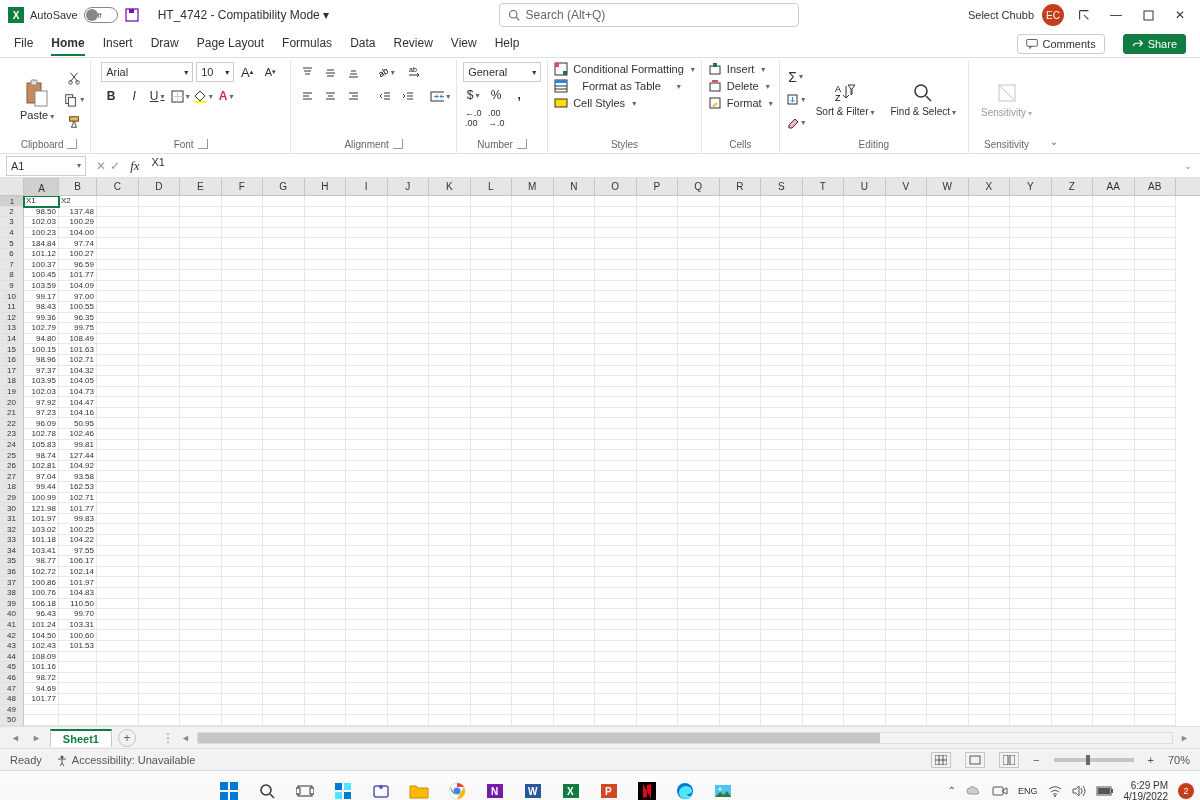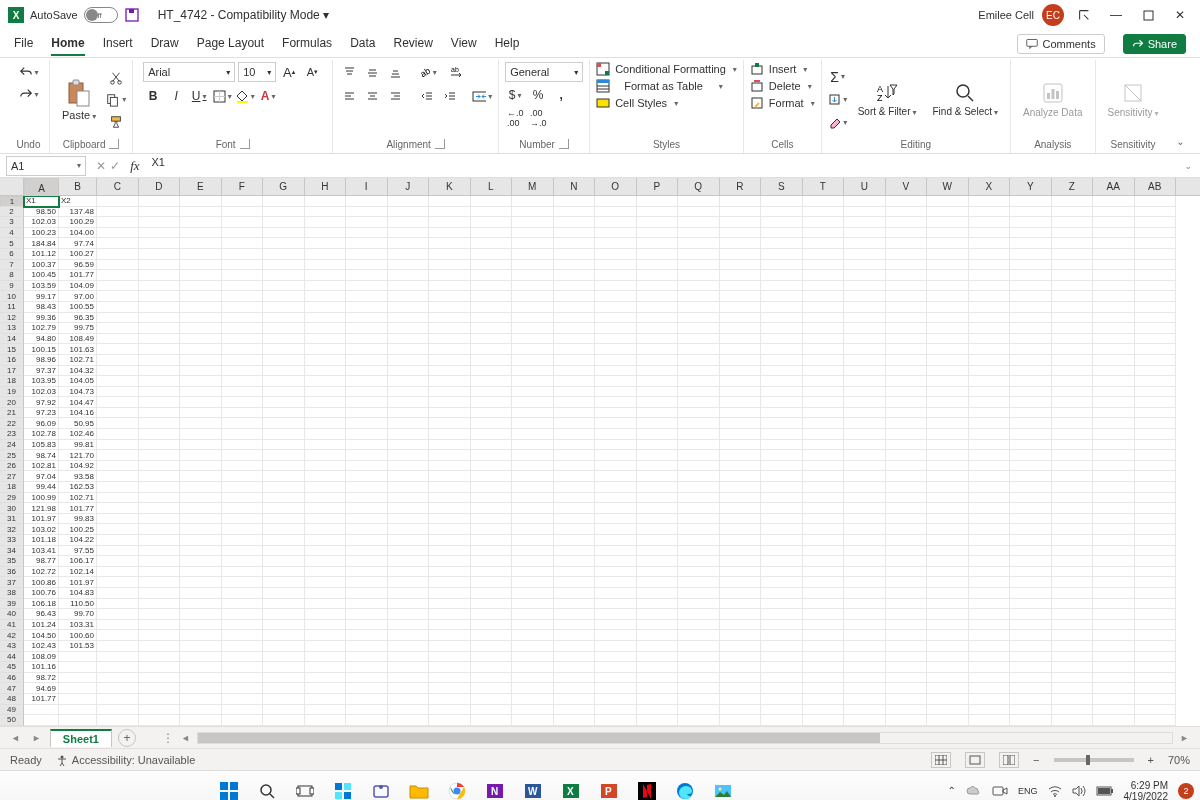--- a/index.html
+++ b/index.html
@@ -103,23 +103,30 @@
     <div class="toggle-knob"></div>
   </div>
   <div class="icon">
     <svg width="16" height="16" viewBox="0 0 16 16">
         <rect x="2" y="2" width="12" height="12" fill="none" stroke="#7719aa" stroke-width="1.3"></rect>
         <rect x="5" y="2" width="5" height="4" fill="#7719aa"></rect>
       </svg>
   </div>
   <span class="doc-title">HT_4742 - Compatibility Mode ▾</span>
   <div class="title-spacer"></div>
+  <div class="search-box">
+    <svg width="12" height="12" viewBox="0 0 16 16">
+        <circle cx="7" cy="7" r="5" fill="none" stroke="#666" stroke-width="1.5"></circle>
+        <line x1="11" y1="11" x2="15" y2="15" stroke="#666" stroke-width="1.5"></line>
+      </svg>
+    <span>Search (Alt+Q)</span>
+  </div>
   <div class="title-spacer"></div>
   <div class="user-area">
-    <span style="font-size:11px;">Emilee Cell</span>
+    <span style="font-size:11px;">Select Chubb</span>
     <div class="avatar">EC</div>
     <div class="win-btn">
         <svg width="14" height="14" viewBox="0 0 16 16">
           <path d="M3 3l10 0 M3 3l0 10 M8 8l5 5" stroke="#333" fill="none" stroke-width="1.2"></path>
         </svg>
       </div>
     <div class="win-btn">—</div>
     <div class="win-btn">
         <svg width="11" height="11">
           <rect x="1" y="1" width="9" height="9" fill="none" stroke="#333"></rect>
@@ -153,35 +160,20 @@
   <div class="share-btn">
     <svg width="12" height="12" viewBox="0 0 16 16">
         <path d="M10 3l4 4-4 4M14 7H6a4 4 0 00-4 4" fill="none" stroke="#fff" stroke-width="1.5"></path>
       </svg>
     <span>Share</span>
   </div>
 </div>
 
 <div class="ribbon">
 
-  <div class="group" style="min-width:42px;">
-    <div class="group-body vcol">
-      <div class="mini caret">
-          <svg width="14" height="14" viewBox="0 0 16 16">
-            <path d="M6 3L2 7l4 4M2 7h8a4 4 0 014 4" fill="none" stroke="#333" stroke-width="1.3"></path>
-          </svg>
-        </div>
-      <div class="mini caret">
-          <svg width="14" height="14" viewBox="0 0 16 16">
-            <path d="M10 3l4 4-4 4M14 7H6a4 4 0 00-4 4" fill="none" stroke="#333" stroke-width="1.3"></path>
-          </svg>
-        </div>
-    </div>
-    <div class="group-label">Undo</div>
-  </div>
 
   <div class="group" style="min-width:70px;">
     <div class="group-body">
       <div class="big-btn">
         <svg width="26" height="28" viewBox="0 0 26 28">
             <rect x="3" y="4" width="14" height="20" fill="#c9885c" stroke="#8a5a3a"></rect>
             <rect x="7" y="1" width="6" height="5" rx="1" fill="#e1dfdd" stroke="#888"></rect>
             <rect x="11" y="12" width="12" height="15" fill="#fff" stroke="#888"></rect>
           </svg>
         <span class="lbl caret">Paste</span>
@@ -473,34 +465,20 @@
         <svg width="22" height="22" viewBox="0 0 22 22">
             <circle cx="9" cy="9" r="6" fill="none" stroke="#333" stroke-width="1.5"></circle>
             <line x1="14" y1="14" x2="19" y2="19" stroke="#333" stroke-width="1.5"></line>
           </svg>
         <span class="lbl caret" style="font-size:10px;text-align:center;line-height:1.1;">Find &amp; Select</span>
       </div>
     </div>
     <div class="group-label">Editing</div>
   </div>
 
-  <div class="group" style="min-width:52px;">
-    <div class="group-body">
-      <div class="big-btn" style="opacity:.5;">
-        <svg width="24" height="24" viewBox="0 0 24 24">
-            <rect x="3" y="3" width="18" height="18" rx="2" fill="none" stroke="#888"></rect>
-            <rect x="6" y="12" width="3" height="6" fill="#888"></rect>
-            <rect x="10.5" y="8" width="3" height="10" fill="#888"></rect>
-            <rect x="15" y="10" width="3" height="8" fill="#888"></rect>
-          </svg>
-        <span class="lbl" style="font-size:10px;text-align:center;line-height:1.1;">Analyze Data</span>
-      </div>
-    </div>
-    <div class="group-label">Analysis</div>
-  </div>
 
   <div class="group" style="min-width:56px;border-right:none;">
     <div class="group-body">
       <div class="big-btn" style="opacity:.5;">
         <svg width="24" height="24" viewBox="0 0 24 24">
             <rect x="4" y="4" width="16" height="16" fill="none" stroke="#888"></rect>
             <path d="M4 4l16 16" stroke="#888"></path>
           </svg>
         <span class="lbl caret" style="font-size:10px;">Sensitivity</span>
       </div>
@@ -1327,21 +1305,21 @@
         <div class="cell" style="width: 41.5px;"></div>
         <div class="cell" style="width: 41.5px;"></div>
         <div class="cell" style="width: 41.5px;"></div>
         <div class="cell" style="width: 41.5px;"></div>
         <div class="cell" style="width: 41.5px;"></div>
         <div class="cell" style="width: 41.5px;"></div>
         <div class="cell" style="width: 41.5px;"></div>
       </div>
       <div class="row">
         <div class="cell num" style="width: 35px;">98.74</div>
-        <div class="cell num" style="width: 38px;">121.70</div>
+        <div class="cell num" style="width: 38px;">127.44</div>
         <div class="cell" style="width: 41.5px;"></div>
         <div class="cell" style="width: 41.5px;"></div>
         <div class="cell" style="width: 41.5px;"></div>
         <div class="cell" style="width: 41.5px;"></div>
         <div class="cell" style="width: 41.5px;"></div>
         <div class="cell" style="width: 41.5px;"></div>
         <div class="cell" style="width: 41.5px;"></div>
         <div class="cell" style="width: 41.5px;"></div>
         <div class="cell" style="width: 41.5px;"></div>
         <div class="cell" style="width: 41.5px;"></div>

